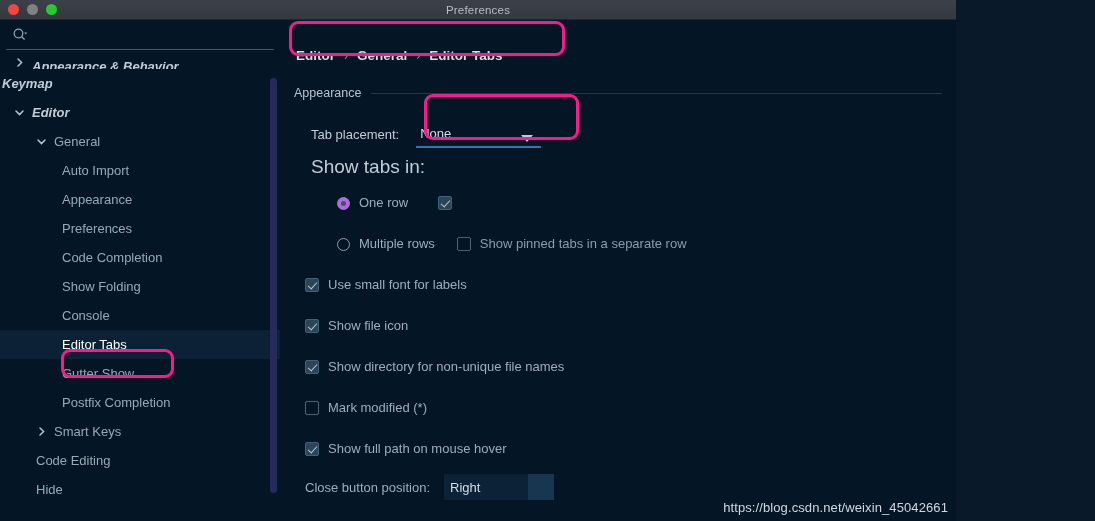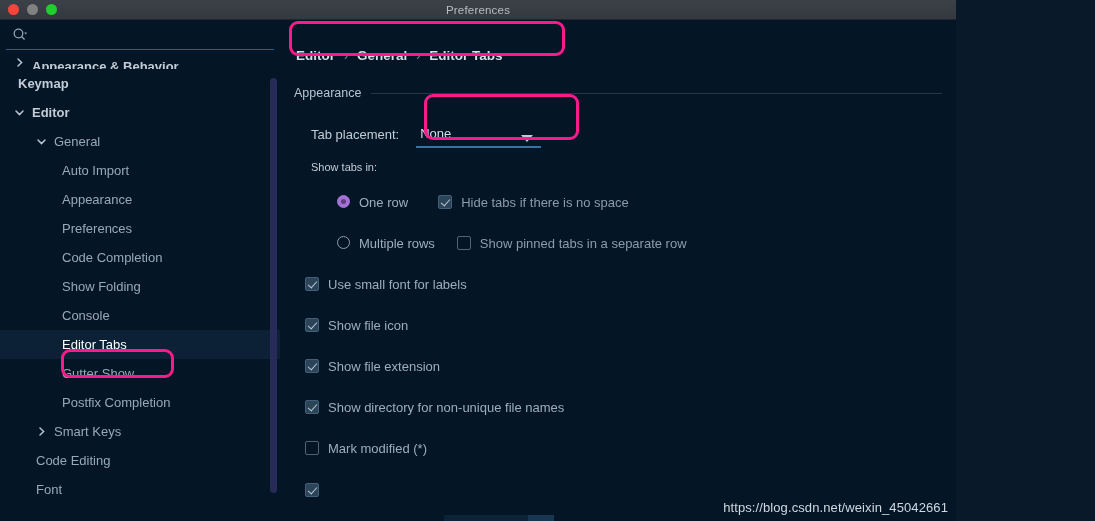--- a/index.html
+++ b/index.html
@@ -105,24 +105,24 @@
   }
   .tree-row {
     position: relative;
     height: 29px;
     display: flex;
     align-items: center;
     color: #9aa8b5;
     font-size: 13px;
     white-space: nowrap;
   }
-  .tree-row.lvl0 { padding-left: 18px; }
+  .tree-row.lvl0 { padding-left: 2px; }
   .tree-row.lvl1 { padding-left: 36px; }
   .tree-row.lvl2 { padding-left: 62px; }
-  .tree-row.bold { color: #c3ccd6; font-weight: bold; }
+  .tree-row.bold { color: #c3ccd6; font-weight: bold; font-style: italic; }
   .tree-row.selected {
     background: #0c2135;
     color: #ffffff;
   }
   .tree-row .arrow {
     position: absolute;
     width: 13px;
     height: 13px;
     display: flex;
     align-items: center;
@@ -236,37 +236,37 @@
     padding-left: 4px;
   }
   .combo .caret {
     position: absolute;
     right: 8px;
     top: 9px;
   }
 
   .lbl-showtabs {
     padding-left: 31px;
-    font-size: 11px;
+    font-size: 19px;
     color: #c3cdd7;
     height: 30px;
     display: flex;
     align-items: center;
   }
 
   .opt-row {
     position: relative;
     height: 41px;
     display: flex;
     align-items: center;
   }
   .opt-row .pad-radio { padding-left: 57px; }
   .ctrl {
     display: flex;
-    align-items: flex-start;
+    align-items: flex-end;
     gap: 9px;
   }
   .ctrl .ctext {
     font-size: 13px;
     color: #9fadbb;
     white-space: nowrap;
   }
   .ctrl .ctext.dim { color: #8d9bab; }
 
   .radio {
@@ -459,21 +459,21 @@
               <svg width="11" height="11" viewBox="0 0 11 11">
                 <path d="M4 2 L7.6 5.5 L4 9" fill="none" stroke="#b6c2ce" stroke-width="1.5" stroke-linecap="round"></path>
               </svg>
             </span>
             <span class="lbl">Smart Keys</span>
           </div>
           <div class="tree-row lvl1">
             <span class="lbl">Code Editing</span>
           </div>
           <div class="tree-row lvl1">
-            <span class="lbl">Font</span>
+            <span class="lbl">Hide</span>
           </div>
         </div>
 
       <div class="sb-track">
         <div class="sb-thumb"></div>
       </div>
     </div>
 
     <div class="panel-divider"></div>
 
@@ -508,21 +508,20 @@
 
         <div class="lbl-showtabs">Show tabs in:</div>
 
         <div class="opt-row">
           <div class="ctrl pad-radio">
             <span class="radio checked"></span>
             <span class="ctext">One row</span>
           </div>
           <div class="ctrl" style="margin-left:30px">
             <span class="cbx checked"></span>
-            <span class="ctext dim">Hide tabs if there is no space</span>
           </div>
         </div>
 
         <div class="opt-row">
           <div class="ctrl pad-radio">
             <span class="radio"></span>
             <span class="ctext">Multiple rows</span>
           </div>
           <div class="ctrl" style="margin-left:22px">
             <span class="cbx empty"></span>
@@ -537,44 +536,39 @@
           </div>
         </div>
 
         <div class="cbx-row">
           <div class="ctrl">
             <span class="cbx checked"></span>
             <span class="ctext">Show file icon</span>
           </div>
         </div>
 
-        <div class="cbx-row">
-          <div class="ctrl">
-            <span class="cbx checked"></span>
-            <span class="ctext">Show file extension</span>
-          </div>
-        </div>
 
         <div class="cbx-row">
           <div class="ctrl">
             <span class="cbx checked"></span>
             <span class="ctext">Show directory for non-unique file names</span>
           </div>
         </div>
 
         <div class="cbx-row">
           <div class="ctrl">
             <span class="cbx empty"></span>
             <span class="ctext">Mark modified (*)</span>
           </div>
         </div>
 
         <div class="cbx-row">
           <div class="ctrl">
             <span class="cbx checked"></span>
+            <span class="ctext">Show full path on mouse hover</span>
           </div>
         </div>
 
         <div class="row-closebtn">
           <span class="cbtext">Close button position:</span>
           <div class="combo2">
             <span class="val">Right</span>
             <span class="btn"></span>
           </div>
         </div>

